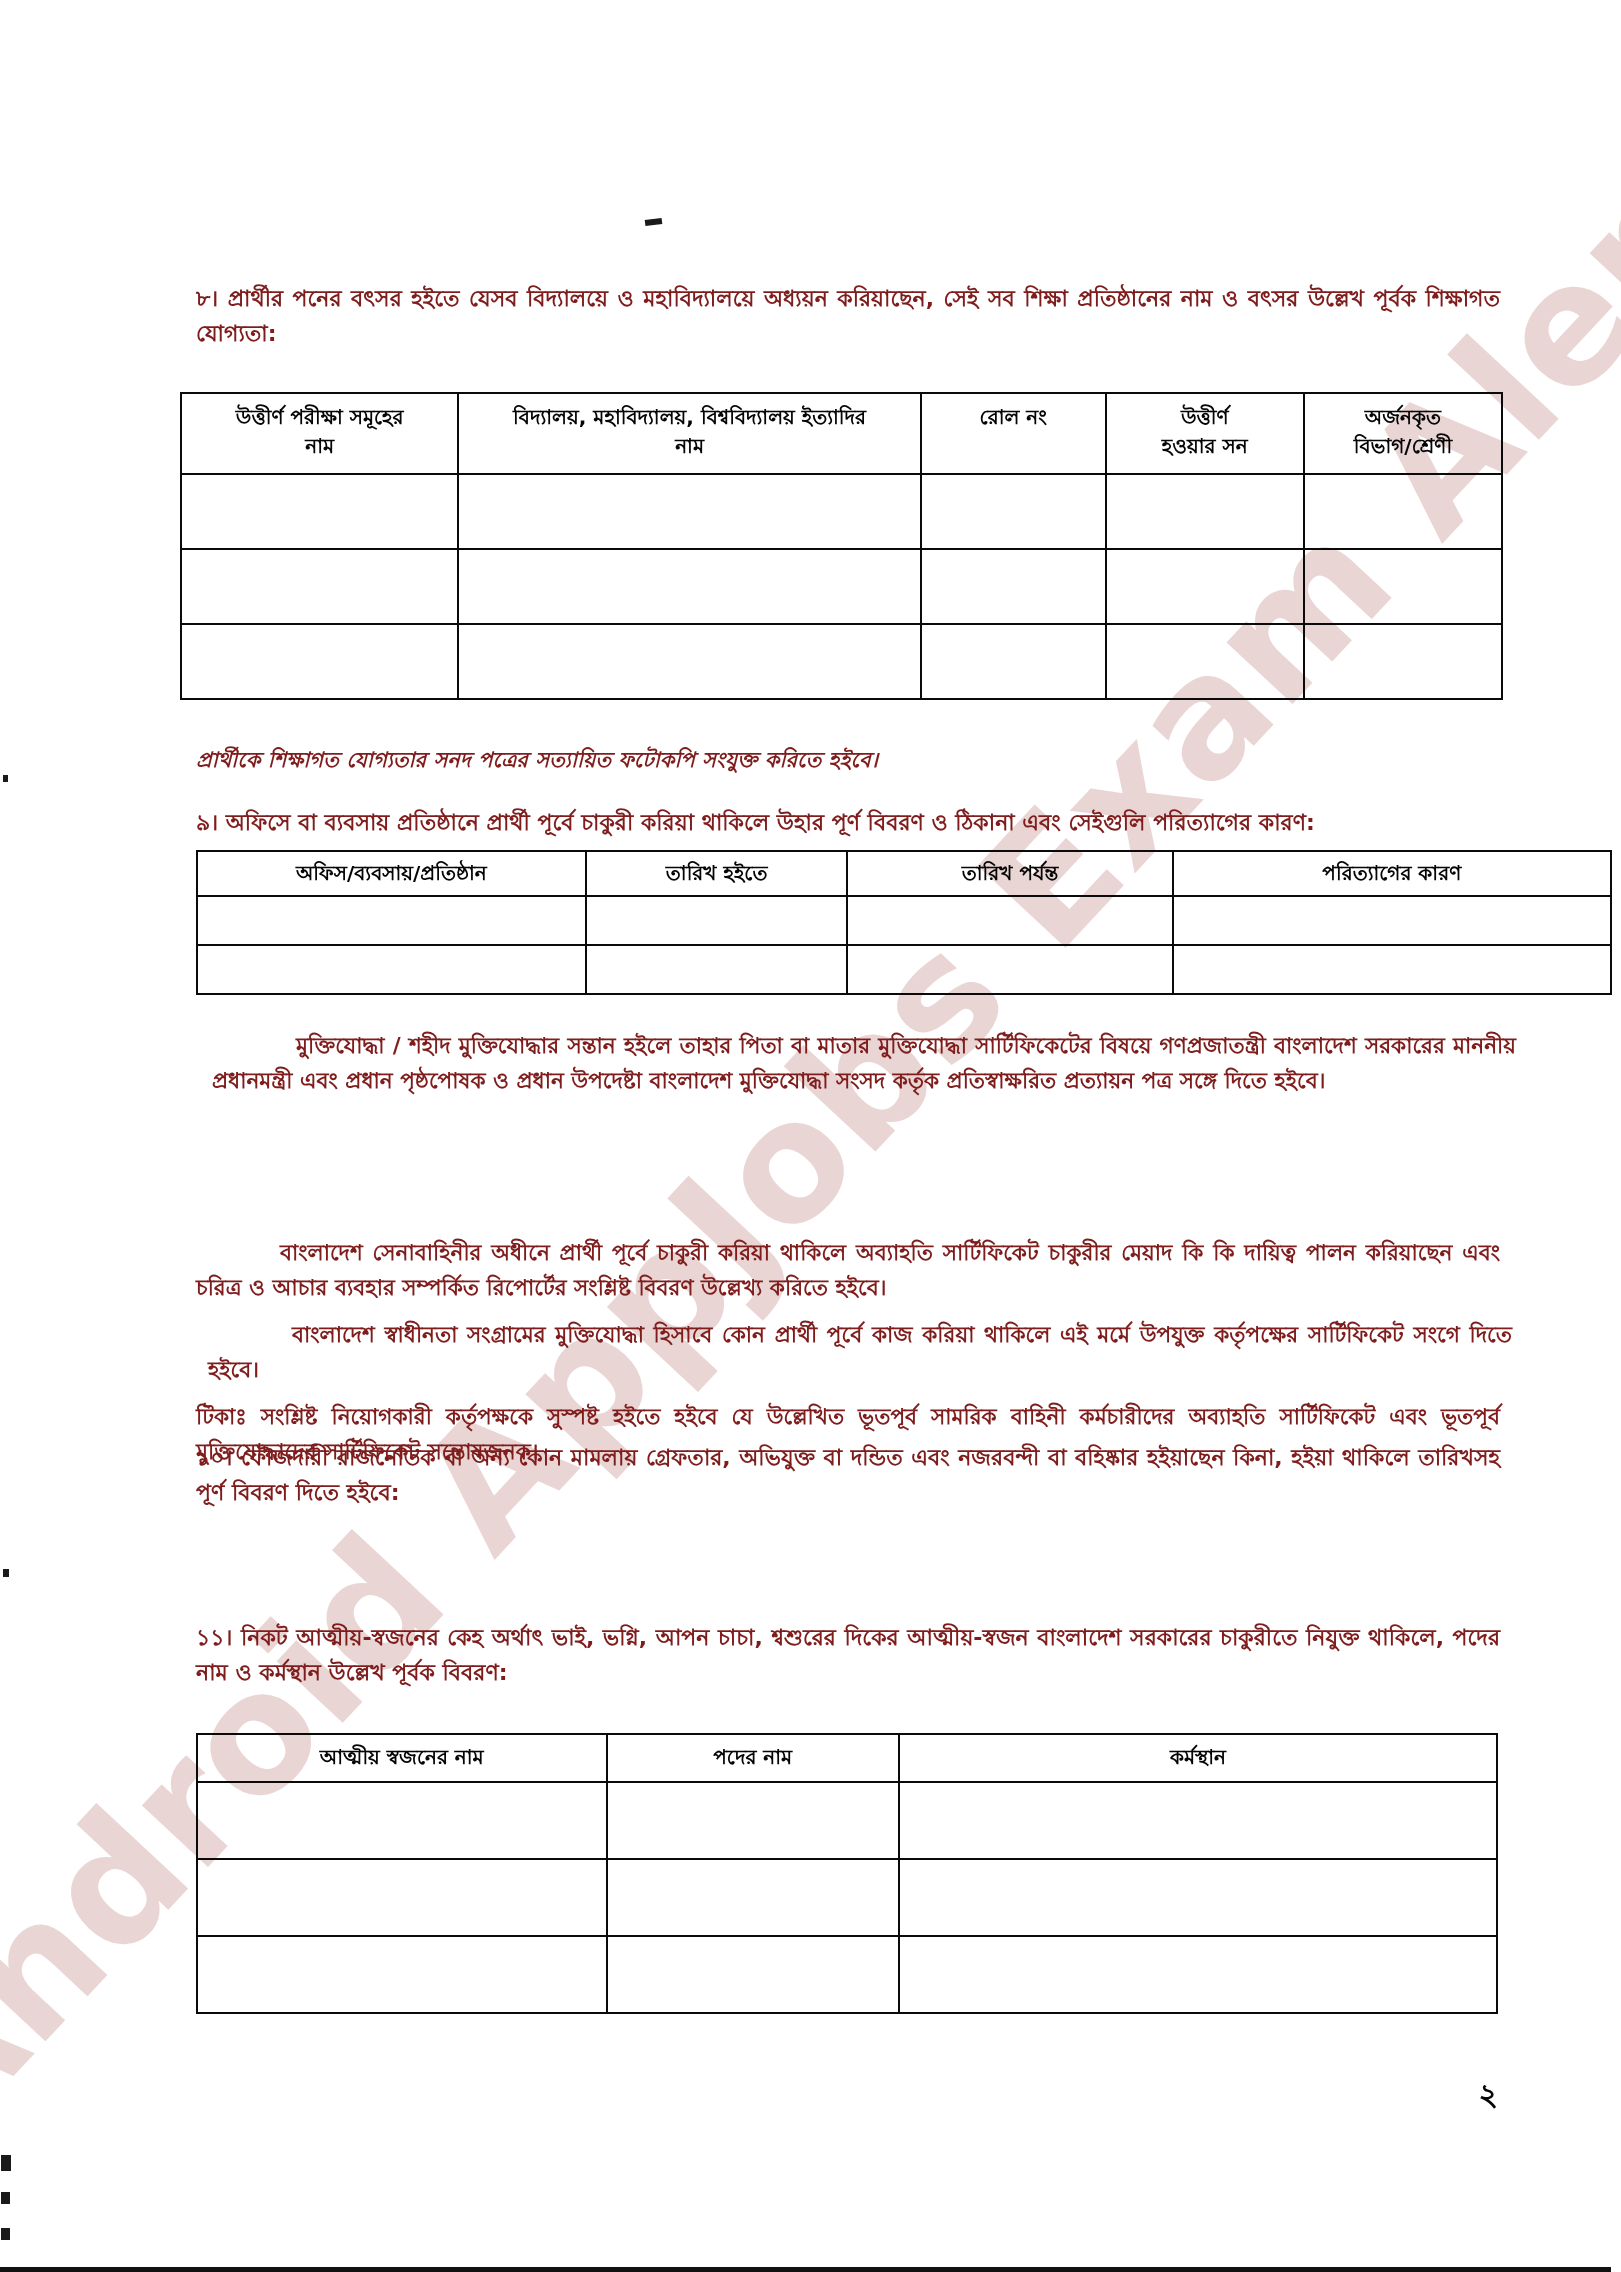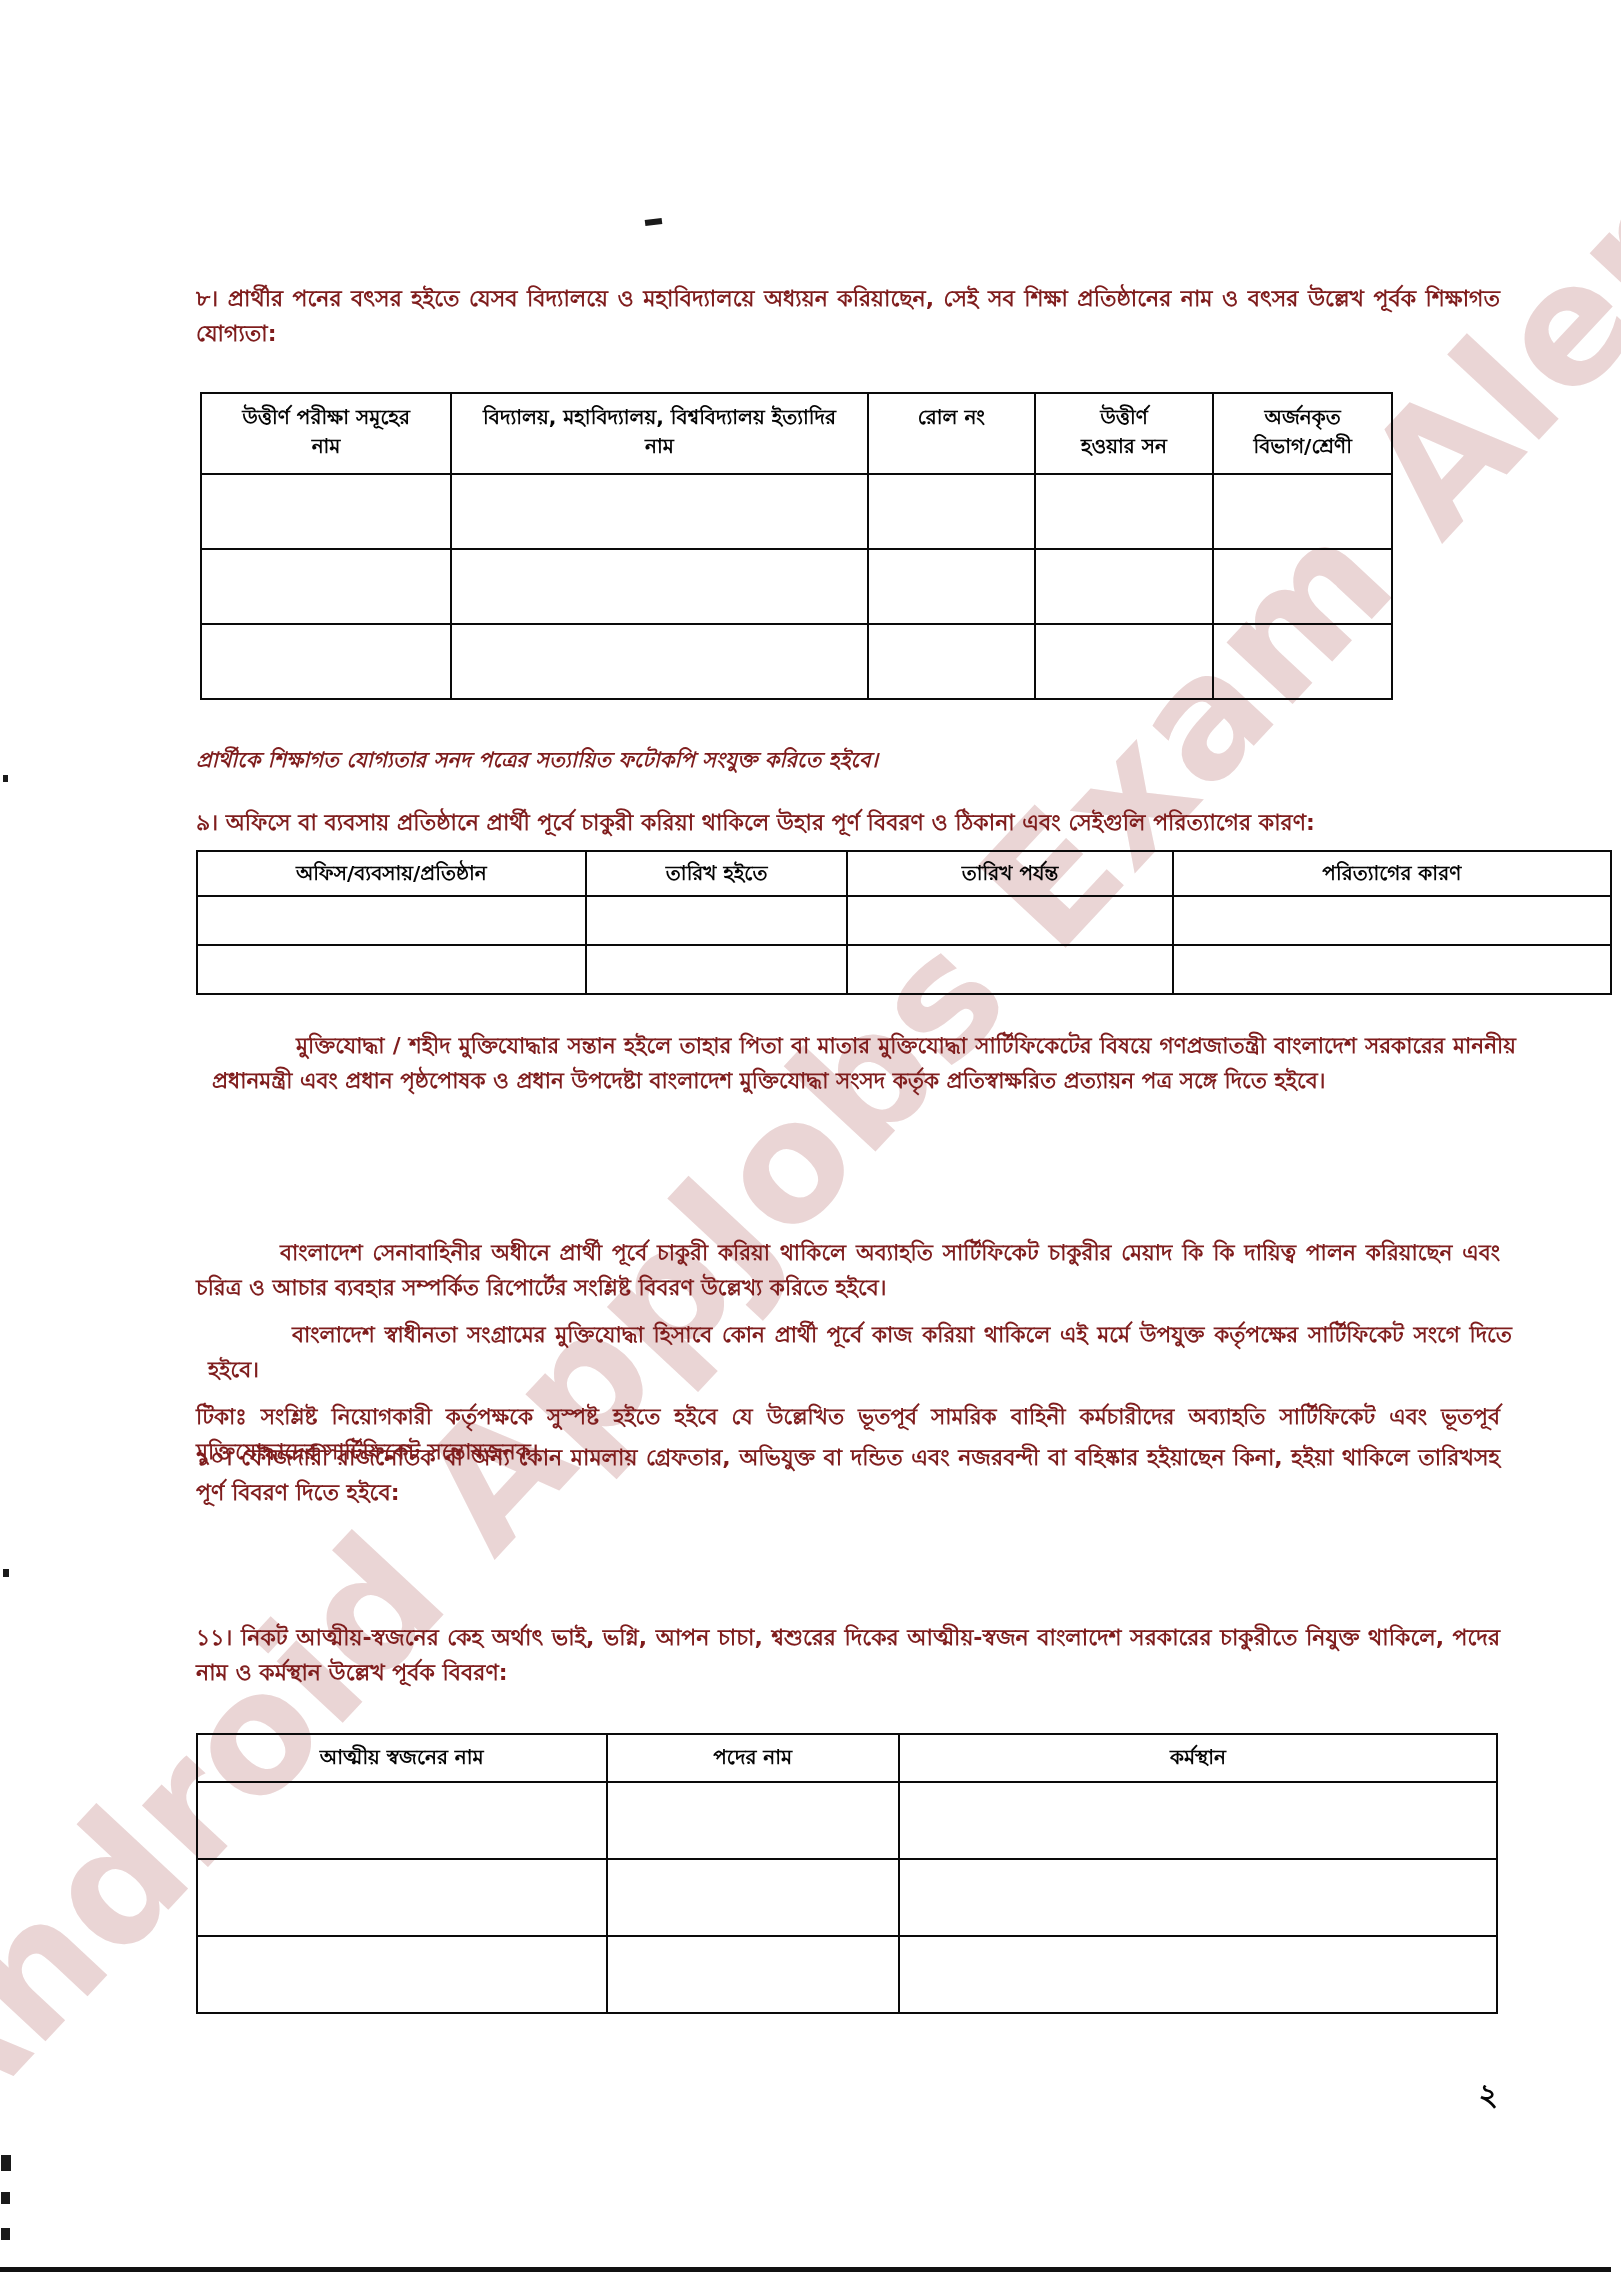--- a/index.html
+++ b/index.html
@@ -155,21 +155,21 @@
   <div class="scan-mark m2"></div>
   <div class="scan-mark m3"></div>
   <div class="scan-mark m4"></div>
   <div class="scan-mark m5"></div>
   <div class="scan-mark m6"></div>
 
   <div id="content">
 
     <div class="block bn numbered" style="left:196px; top:281px; width:1304px;">৮। প্রার্থীর পনের বৎসর হইতে যেসব বিদ্যালয়ে ও মহাবিদ্যালয়ে অধ্যয়ন করিয়াছেন, সেই সব শিক্ষা প্রতিষ্ঠানের নাম ও বৎসর উল্লেখ পূর্বক শিক্ষাগত যোগ্যতা:</div>
 
-    <div class="block" style="left:200px; top:392px; width:1193px;">
+    <div class="block" style="left:180px; top:392px; width:1323px;">
       <table class="form-table">
         <colgroup>
           <col style="width:21.0%">
           <col style="width:35.0%">
           <col style="width:14.0%">
           <col style="width:15.0%">
           <col style="width:15.0%">
         </colgroup>
         <thead>
           <tr>

